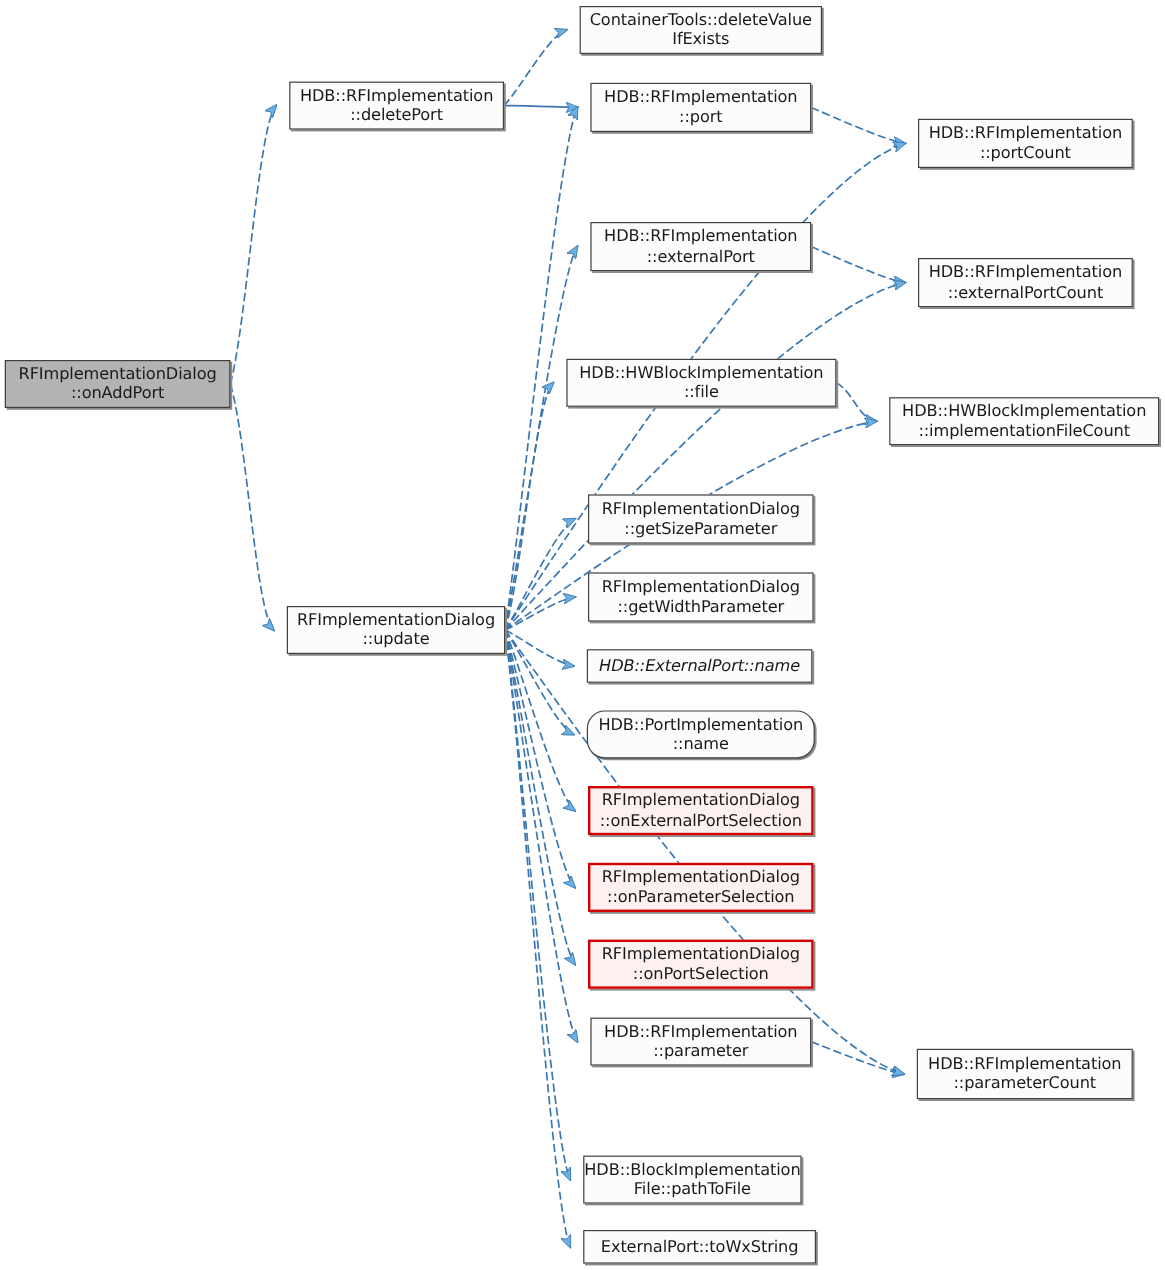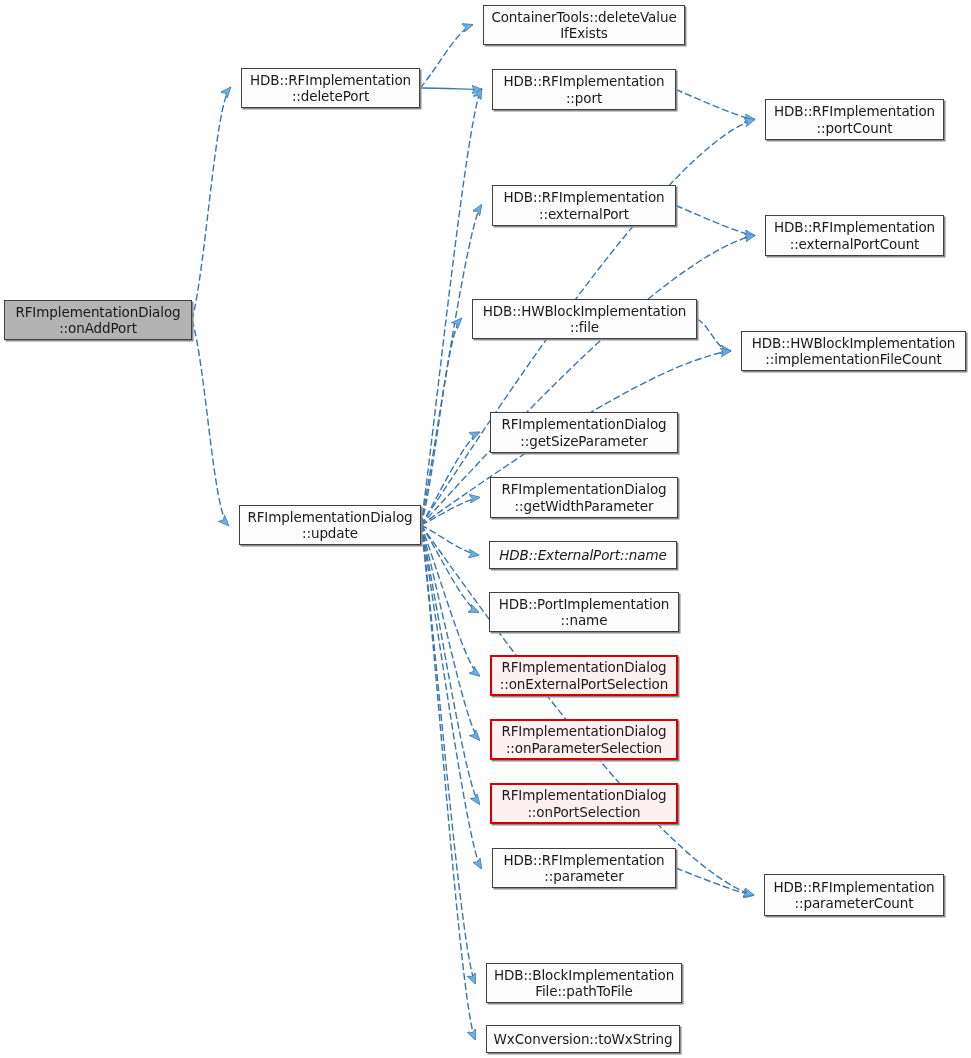--- a/index.html
+++ b/index.html
@@ -139,21 +139,21 @@
         <span class="node-label">RFImplementationDialog
 ::getSizeParameter</span>
       </div>
       <div class="node" style="left: 490px; top: 477px; width: 188px; height: 41px;">
         <span class="node-label">RFImplementationDialog
 ::getWidthParameter</span>
       </div>
       <div class="node" style="left: 489px; top: 541px; width: 188px; height: 28px; font-style: italic;">
         <span class="node-label">HDB::ExternalPort::name</span>
       </div>
-      <div class="node" style="left: 489px; top: 592px; width: 190px; height: 40px;">
+      <div class="node" style="left: 489px; top: 592px; width: 190px; height: 40px; border-radius: 15px;">
         <span class="node-label">HDB::PortImplementation
 ::name</span>
       </div>
       <div class="node highlight" style="left: 490px; top: 655px; width: 188px; height: 41px;">
         <span class="node-label">RFImplementationDialog
 ::onExternalPortSelection</span>
       </div>
       <div class="node highlight" style="left: 490px; top: 719px; width: 188px; height: 41px;">
         <span class="node-label">RFImplementationDialog
 ::onParameterSelection</span>
@@ -163,21 +163,21 @@
 ::onPortSelection</span>
       </div>
       <div class="node" style="left: 492px; top: 848px; width: 184px; height: 40px;">
         <span class="node-label">HDB::RFImplementation
 ::parameter</span>
       </div>
       <div class="node" style="left: 764px; top: 874px; width: 180px; height: 42px;">
         <span class="node-label">HDB::RFImplementation
 ::parameterCount</span>
       </div>
-      <div class="node" style="left: 486px; top: 963px; width: 196px; height: 40px;">
+      <div class="node" style="left: 486px; top: 963px; width: 182px; height: 40px;">
         <span class="node-label">HDB::BlockImplementation
 File::pathToFile</span>
       </div>
       <div class="node" style="left: 486px; top: 1025px; width: 194px; height: 28px;">
-        <span class="node-label">WxConversion::toWxString</span>
+        <span class="node-label">ExternalPort::toWxString</span>
       </div>
     </div>
 </div>
 
 </body></html>

